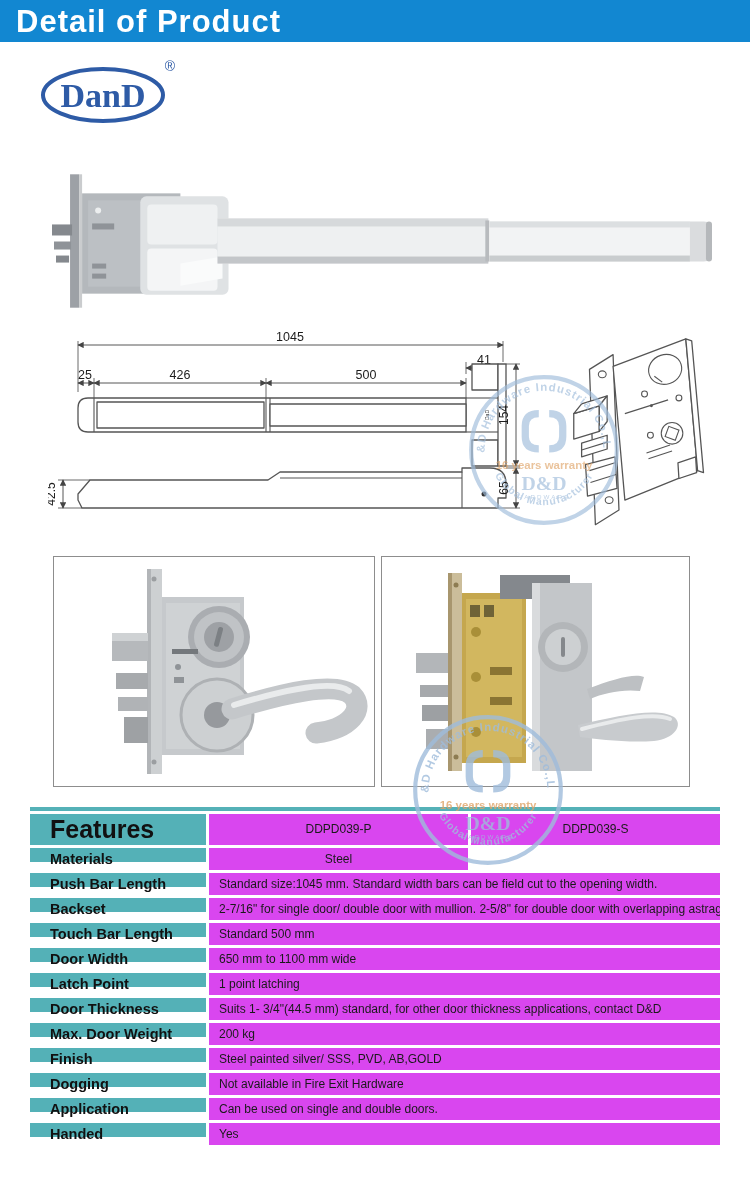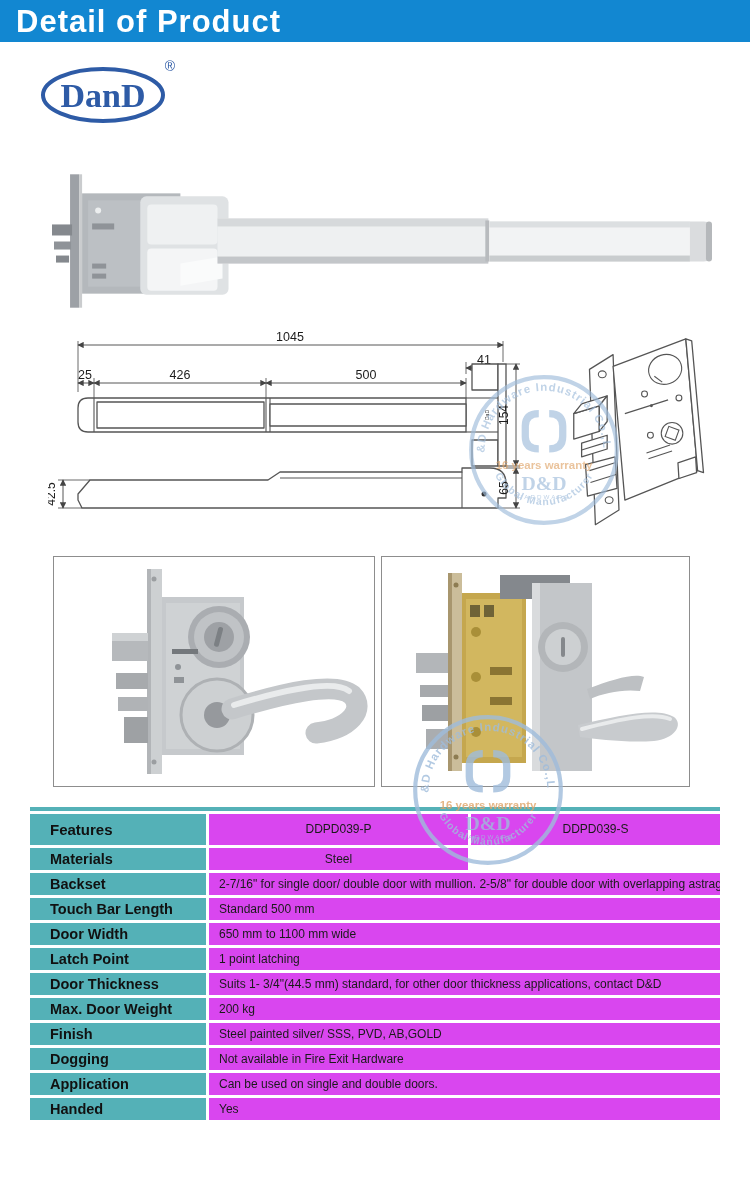--- a/index.html
+++ b/index.html
@@ -45,22 +45,22 @@
   .extline{stroke:#444;stroke-width:.8;fill:none;}
   .dimtxt{font-size:12.5px;fill:#1c1c1c;text-anchor:middle;}
   .dimtxt.v{font-size:12px;}
 
   
   .spec-table{position:absolute;left:30px;top:807px;width:690px;z-index:2;}
   .t-topstrip{height:4px;background:#54b1b7;}
   .trow{display:grid;grid-template-columns:176px 1fr;gap:3px;margin-top:3px;}
   .trow.three{grid-template-columns:176px 259px 1fr;}
   .tlabel{background:#54b1b7;color:#111;font-weight:bold;font-size:14.5px;
-          height:22px;line-height:22px;padding-left:20px;}
-  .trow.thead .tlabel{height:31px;line-height:31px;font-size:15px;}
+          height:14px;line-height:22px;padding-left:20px;}
+  .trow.thead .tlabel{height:31px;line-height:31px;font-size:25px;}
   .tval{background:#d946ef;color:#1a1a1a;font-size:12px;height:22px;line-height:22px;
         padding-left:10px;white-space:nowrap;overflow:hidden;}
   .trow.thead .tval{height:31px;line-height:31px;}
   .tval.center{text-align:center;padding-left:0;}
 </style>
 </head>
 <body>
 
 <div class="page">
 
@@ -289,20 +289,24 @@
       <div class="tval center">DDPD039-P</div>
       <div class="tval center">DDPD039-S</div>
     </div>
 
     <div class="trow three">
       <div class="tlabel">Materials</div>
       <div class="tval center">Steel</div>
     </div>
 
     <div class="trow">
+      <div class="tlabel">Push Bar Length</div>
+      <div class="tval">Standard size:1045 mm. Standard width bars can be field cut to the opening width.</div>
+    </div>
+    <div class="trow">
       <div class="tlabel">Backset</div>
       <div class="tval">2-7/16" for single door/ double door with mullion. 2-5/8" for double door with overlapping astragal</div>
     </div>
     <div class="trow">
       <div class="tlabel">Touch Bar Length</div>
       <div class="tval">Standard 500 mm</div>
     </div>
     <div class="trow">
       <div class="tlabel">Door Width</div>
       <div class="tval">650 mm to 1100 mm wide</div>

